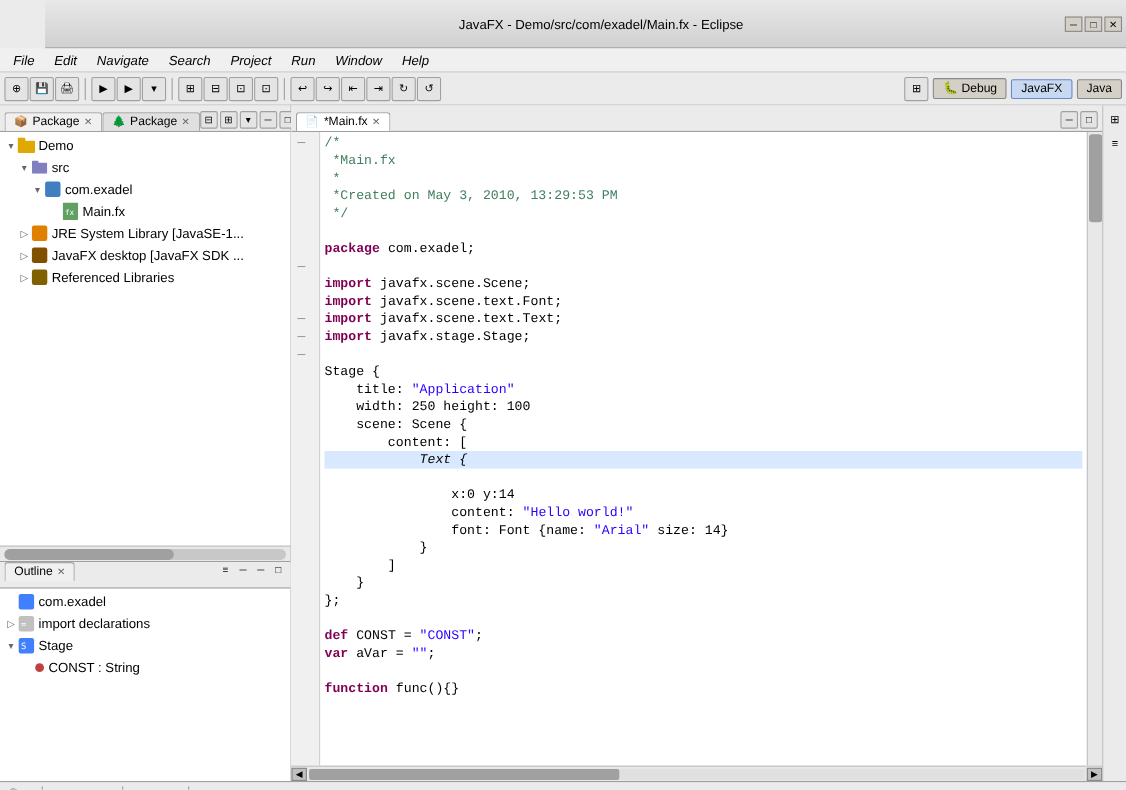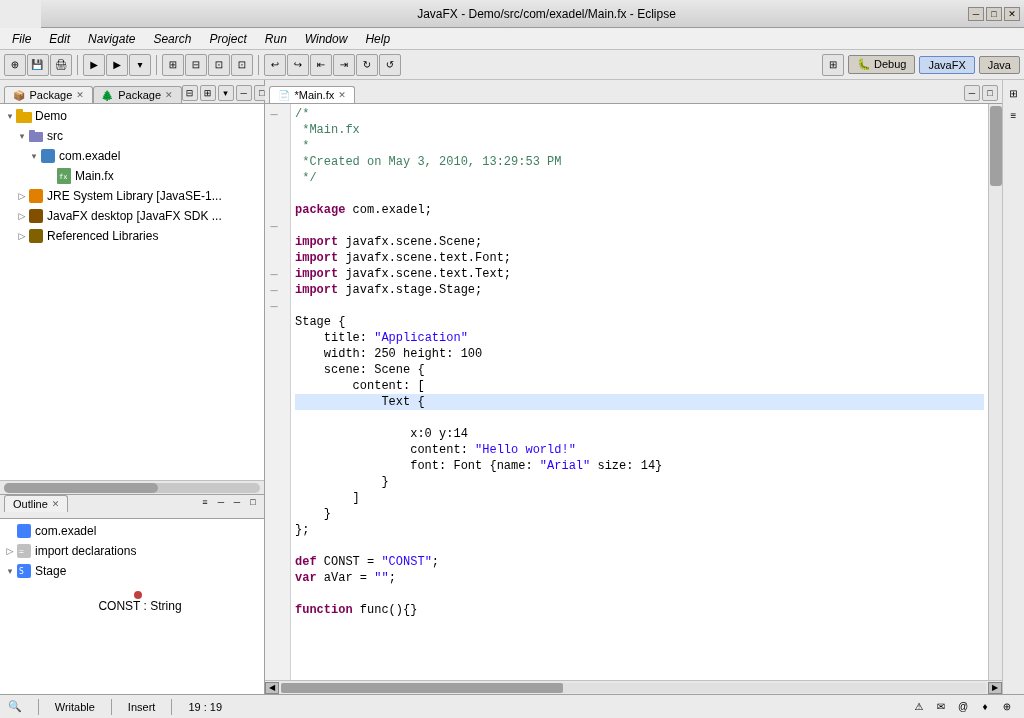--- a/index.html
+++ b/index.html
@@ -2,21 +2,21 @@
 <html><head>
   <meta charset="utf-8">
   <style>
     * { margin: 0; padding: 0; box-sizing: border-box; }
     body { font-family: 'Segoe UI', Tahoma, sans-serif; font-size: 12px; background: #EBEBEB; color: #000; height: 718px; overflow: hidden; }
 
     
     #titlebar {
       background: linear-gradient(to bottom, #E8E8E8, #D0D0D0);
       border-bottom: 1px solid #999;
-      height: 28px;
+      height: 44px;
       display: flex;
       align-items: center;
       justify-content: space-between;
       padding: 0 4px;
       margin-left: 41px;
     }
     #titlebar-controls { display: flex; gap: 2px; }
     .title-btn {
       width: 16px; height: 14px; background: #D4D0C8; border: 1px solid #888;
       font-size: 9px; display: flex; align-items: center; justify-content: center; cursor: pointer;
@@ -235,21 +235,21 @@
       background: #A0A0A0;
       border-radius: 3px;
       margin: 2px 1px;
       height: 80px;
     }
 
     
     .kw { color: #7F0055; font-weight: bold; }
     .str { color: #2A00FF; }
     .comment { color: #3F7F5F; }
-    .hl-line { background: #D8E8FF; display: block; }
+    .hl-line { background: #D8E8FF; display: block; font-style: italic; }
 
     
     #editor-hscroll {
       height: 14px;
       border-top: 1px solid #C0C0C0;
       background: #E8E8E8;
       display: flex; align-items: center;
     }
 
     
@@ -493,21 +493,21 @@
           <span class="tree-arrow">▾</span>
           <span class="tree-icon">
             <svg width="16" height="16" viewBox="0 0 16 16">
                 <rect x="1" y="1" width="14" height="14" rx="2" fill="#4080FF"></rect>
                 <text x="3" y="11" font-size="8" fill="white" font-family="monospace">S</text>
               </svg>
           </span>
           <span>Stage</span>
         </div>
 
-        <div class="outline-item" style="padding-left:20px;flex-direction:column;">
+        <div class="outline-item" style="padding-left:20px;">
           <span class="tree-arrow" style="visibility:hidden">▷</span>
           <span style="width:8px;height:8px;border-radius:50%;background:#C04040;flex-shrink:0;display:inline-block;margin-right:4px;"></span>
           <span>CONST : String</span>
         </div>
 
 
       </div>
     </div>
   </div>
 

